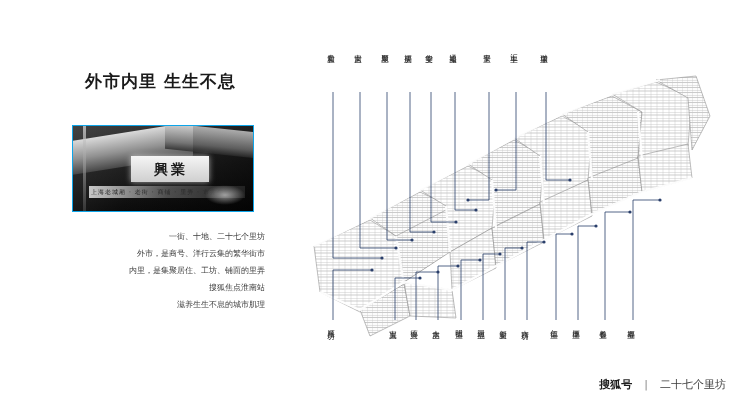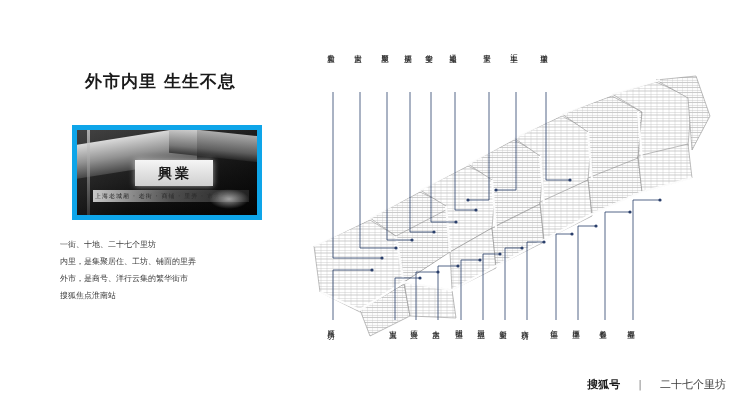--- a/index.html
+++ b/index.html
@@ -36,21 +36,21 @@
     margin: 0 0 32px 25px;
     white-space: nowrap;
   }
   .photo-frame {
     position: relative;
     width: 180px;
     height: 85px;
     margin-left: 12px;
     background: #fdba74;
     overflow: hidden;
-    border: 5px solid #0ea5e9;
+    border: 1px solid #0ea5e9;
   }
   .photo-frame .ph-bg {
     position: absolute;
     inset: 0;
     background:
       linear-gradient(115deg, rgba(255,255,255,0.10) 0%, rgba(255,255,255,0.02) 40%, rgba(0,0,0,0.5) 100%),
       linear-gradient(180deg, #2e2e2e 0%, #1a1a1a 45%, #070707 100%);
   }
   .photo-frame .ph-awning {
     position: absolute;
@@ -128,21 +128,21 @@
     position: absolute;
     right: 8px;
     bottom: 6px;
     width: 40px;
     height: 20px;
     background: radial-gradient(ellipse at center, rgba(255,255,255,.55), rgba(255,255,255,0) 70%);
   }
 
   .caption {
     margin-top: 16px;
-    text-align: left;
+    text-align: right;
     font-size: 8px;
     line-height: 17px;
     color: #3c3c3c;
     width: 205px;
   }
   .caption div { white-space: nowrap; }
 
   
   .map-area {
     position: absolute;
@@ -167,21 +167,21 @@
 
   
   .footer {
     position: absolute;
     right: 10px;
     bottom: 8px;
     font-size: 11px;
     color: #3a3a3a;
     display: flex;
     align-items: center;
-    gap: 18px;
+    gap: 12px;
   }
   .footer .sohu-mark {
     display: inline-block;
     font-weight: bold;
     color: #1d1d1d;
   }
   .footer .sep {
     color: #8a8a8a;
   }
 </style>
@@ -200,23 +200,24 @@
       <div class="ph-pole"></div>
       <div class="ph-sign"></div>
       <div class="ph-sign-text">興業</div>
       <div class="ph-band"></div>
       <div class="ph-band-text">上海老城厢 · 老街 · 商铺 · 里弄 · 市井生活</div>
       <div class="ph-glow"></div>
     </div>
 
     <div class="caption">
       <div>一街、十地、二十七个里坊</div>
+      <div>外市，是商号、洋行云集的繁华街市</div>
       <div>内里，是集聚居住、工坊、铺面的里弄</div>
-      <div>外市，是商号、洋行云集的繁华街市</div>
       <div>搜狐焦点淮南站</div>
+      <div>滋养生生不息的城市肌理</div>
     </div>
   </div>
 
   <div class="map-area">
 
     <svg class="map-svg" width="420" height="320" viewBox="0 0 420 320">
       <defs>
         <pattern id="blockhatch" width="6" height="6" patternUnits="userSpaceOnUse">
           <rect width="6" height="6" fill="#ffffff"></rect>
           <path d="M0 0 L6 0 M0 3 L6 3" stroke="#9a9a9a" stroke-width="0.5"></path>

